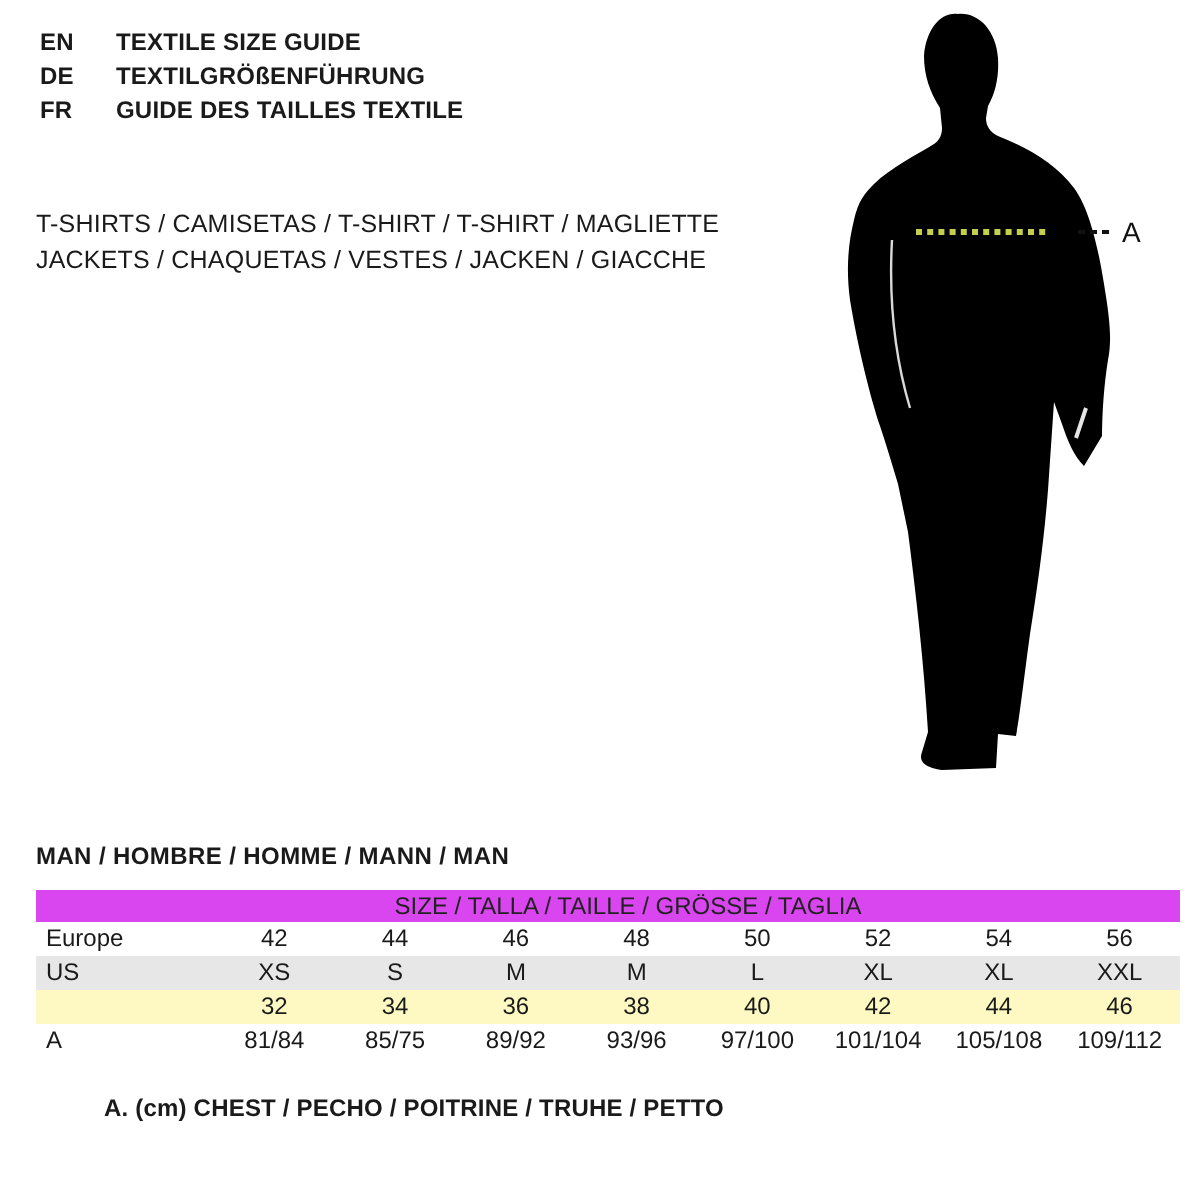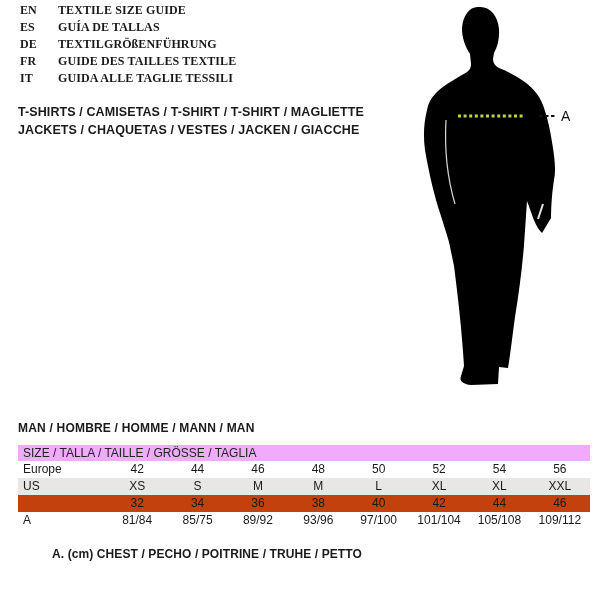--- a/index.html
+++ b/index.html
@@ -2,65 +2,57 @@
 <html><head>
 <meta charset="utf-8">
 <style>
   html,body{margin:0;padding:0;}
   body{
     width:600px;height:600px;background:#ffffff;position:relative;overflow:hidden;
     font-family:"Liberation Sans", sans-serif;color:#1a1a1a;
     -webkit-font-smoothing:antialiased;
   }
   
-  .lang-list{position:absolute;left:20px;top:2px;font-family:Liberation Serif, serif;}
+  .lang-list{position:absolute;left:20px;top:13px;}
   .lang-row{display:flex;line-height:17px;font-size:12px;font-weight:bold;letter-spacing:.1px;}
   .lang-code{width:38px;flex:0 0 38px;}
   .lang-label{white-space:nowrap;text-align:center;}
   
-  .categories{position:absolute;left:18px;top:104px;font-size:12.5px;font-weight:bold;line-height:17.5px;white-space:nowrap;letter-spacing:.1px;}
+  .categories{position:absolute;left:18px;top:104px;font-size:12.5px;font-weight:normal;line-height:17.5px;white-space:nowrap;letter-spacing:.1px;}
   
   .figure-wrap{position:absolute;left:415px;top:2px;width:170px;height:396px;}
   .figure-wrap svg{display:block;}
   
   .section-title{position:absolute;left:18px;top:421px;font-size:12px;font-weight:bold;letter-spacing:.2px;}
   
   .size-table{position:absolute;left:18px;top:445px;width:572px;font-size:12px;}
-  .t-header{height:16px;line-height:16px;background:#f0abfc;padding-left:5px;color:#222;font-size:12px;}
+  .t-header{height:16px;line-height:16px;background:#d946ef;padding-left:20px;color:#222;font-size:12px;text-align:center;}
   .t-row{display:flex;height:17px;line-height:17px;align-items:flex-end;}
   .t-row.shade-a{background:#e7e7e7;}
-  .t-row.shade-b{background:#c2410c;}
+  .t-row.shade-b{background:#fef9c3;}
   .t-label{flex:0 0 84px;padding-left:5px;text-align:left;}
   .t-cell{flex:1;text-align:center;}
   
   .footnote{position:absolute;left:18px;top:547px;font-size:12px;font-weight:bold;letter-spacing:.1px;margin-left:34px;}
 </style>
 </head>
 <body>
 
 <div class="lang-list">
   <div class="lang-row">
     <span class="lang-code">EN</span>
     <span class="lang-label">TEXTILE SIZE GUIDE</span>
   </div>
   <div class="lang-row">
-    <span class="lang-code">ES</span>
-    <span class="lang-label">GUÍA DE TALLAS</span>
-  </div>
-  <div class="lang-row">
     <span class="lang-code">DE</span>
     <span class="lang-label">TEXTILGRÖßENFÜHRUNG</span>
   </div>
   <div class="lang-row">
     <span class="lang-code">FR</span>
     <span class="lang-label">GUIDE DES TAILLES TEXTILE</span>
-  </div>
-  <div class="lang-row">
-    <span class="lang-code">IT</span>
-    <span class="lang-label">GUIDA ALLE TAGLIE TESSILI</span>
   </div>
 </div>
 
 <div class="categories">
   <div>T-SHIRTS / CAMISETAS / T-SHIRT / T-SHIRT / MAGLIETTE</div>
   <div>JACKETS / CHAQUETAS / VESTES / JACKEN / GIACCHE</div>
 </div>
 
 <div class="figure-wrap">
   <svg width="170" height="396" viewBox="0 0 170 396" xmlns="http://www.w3.org/2000/svg">

